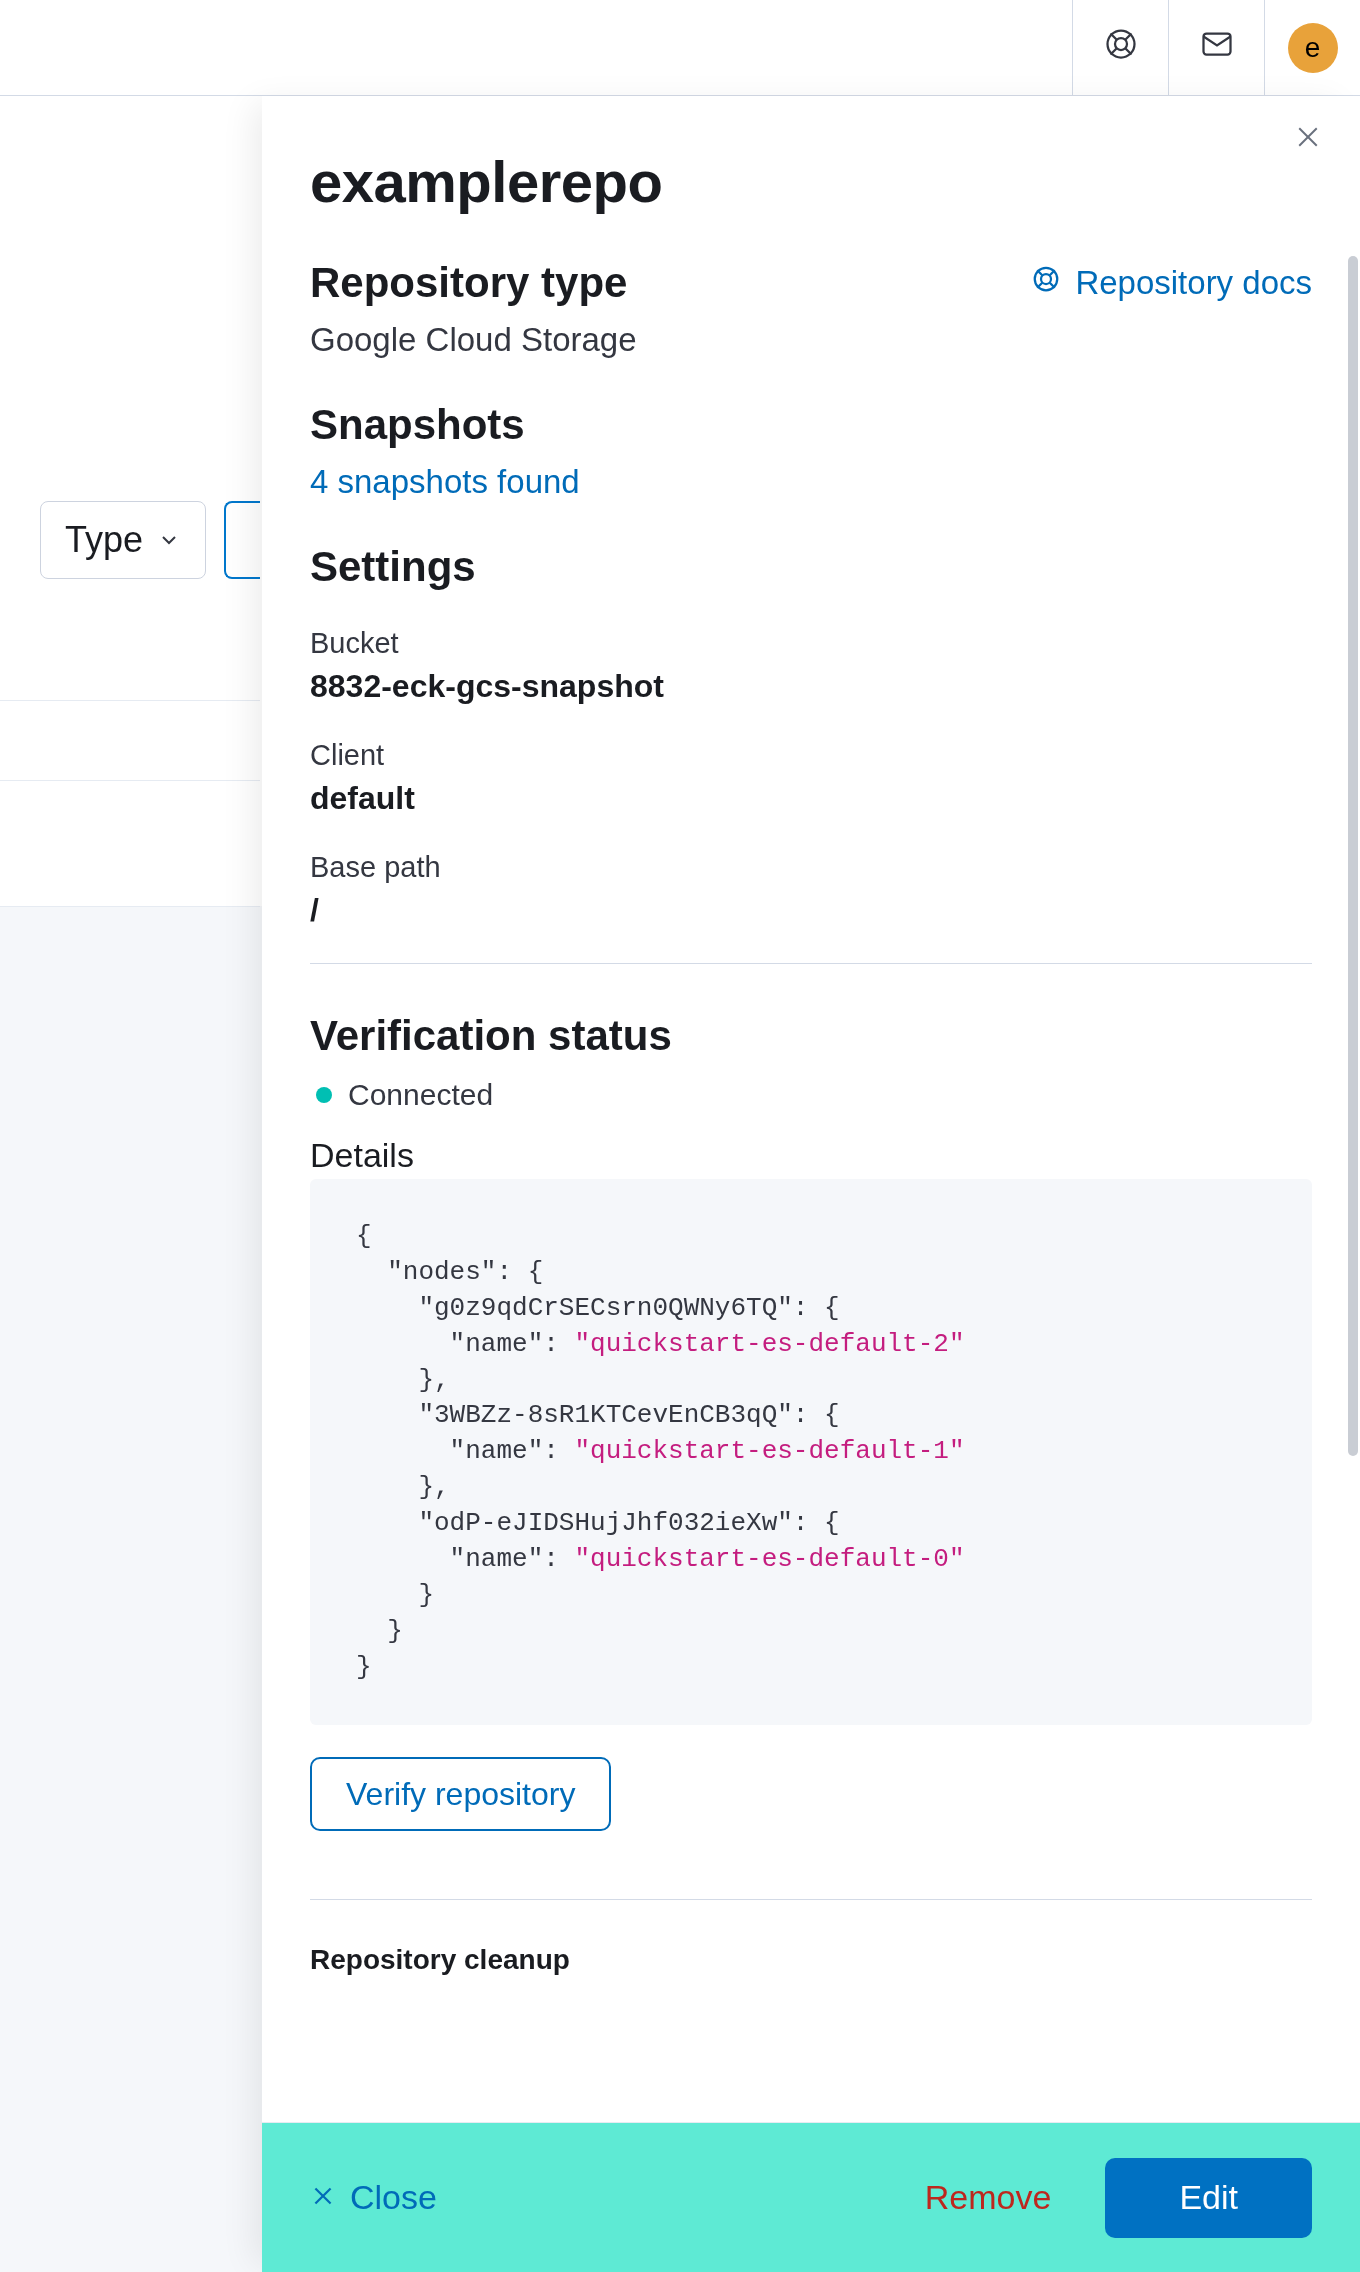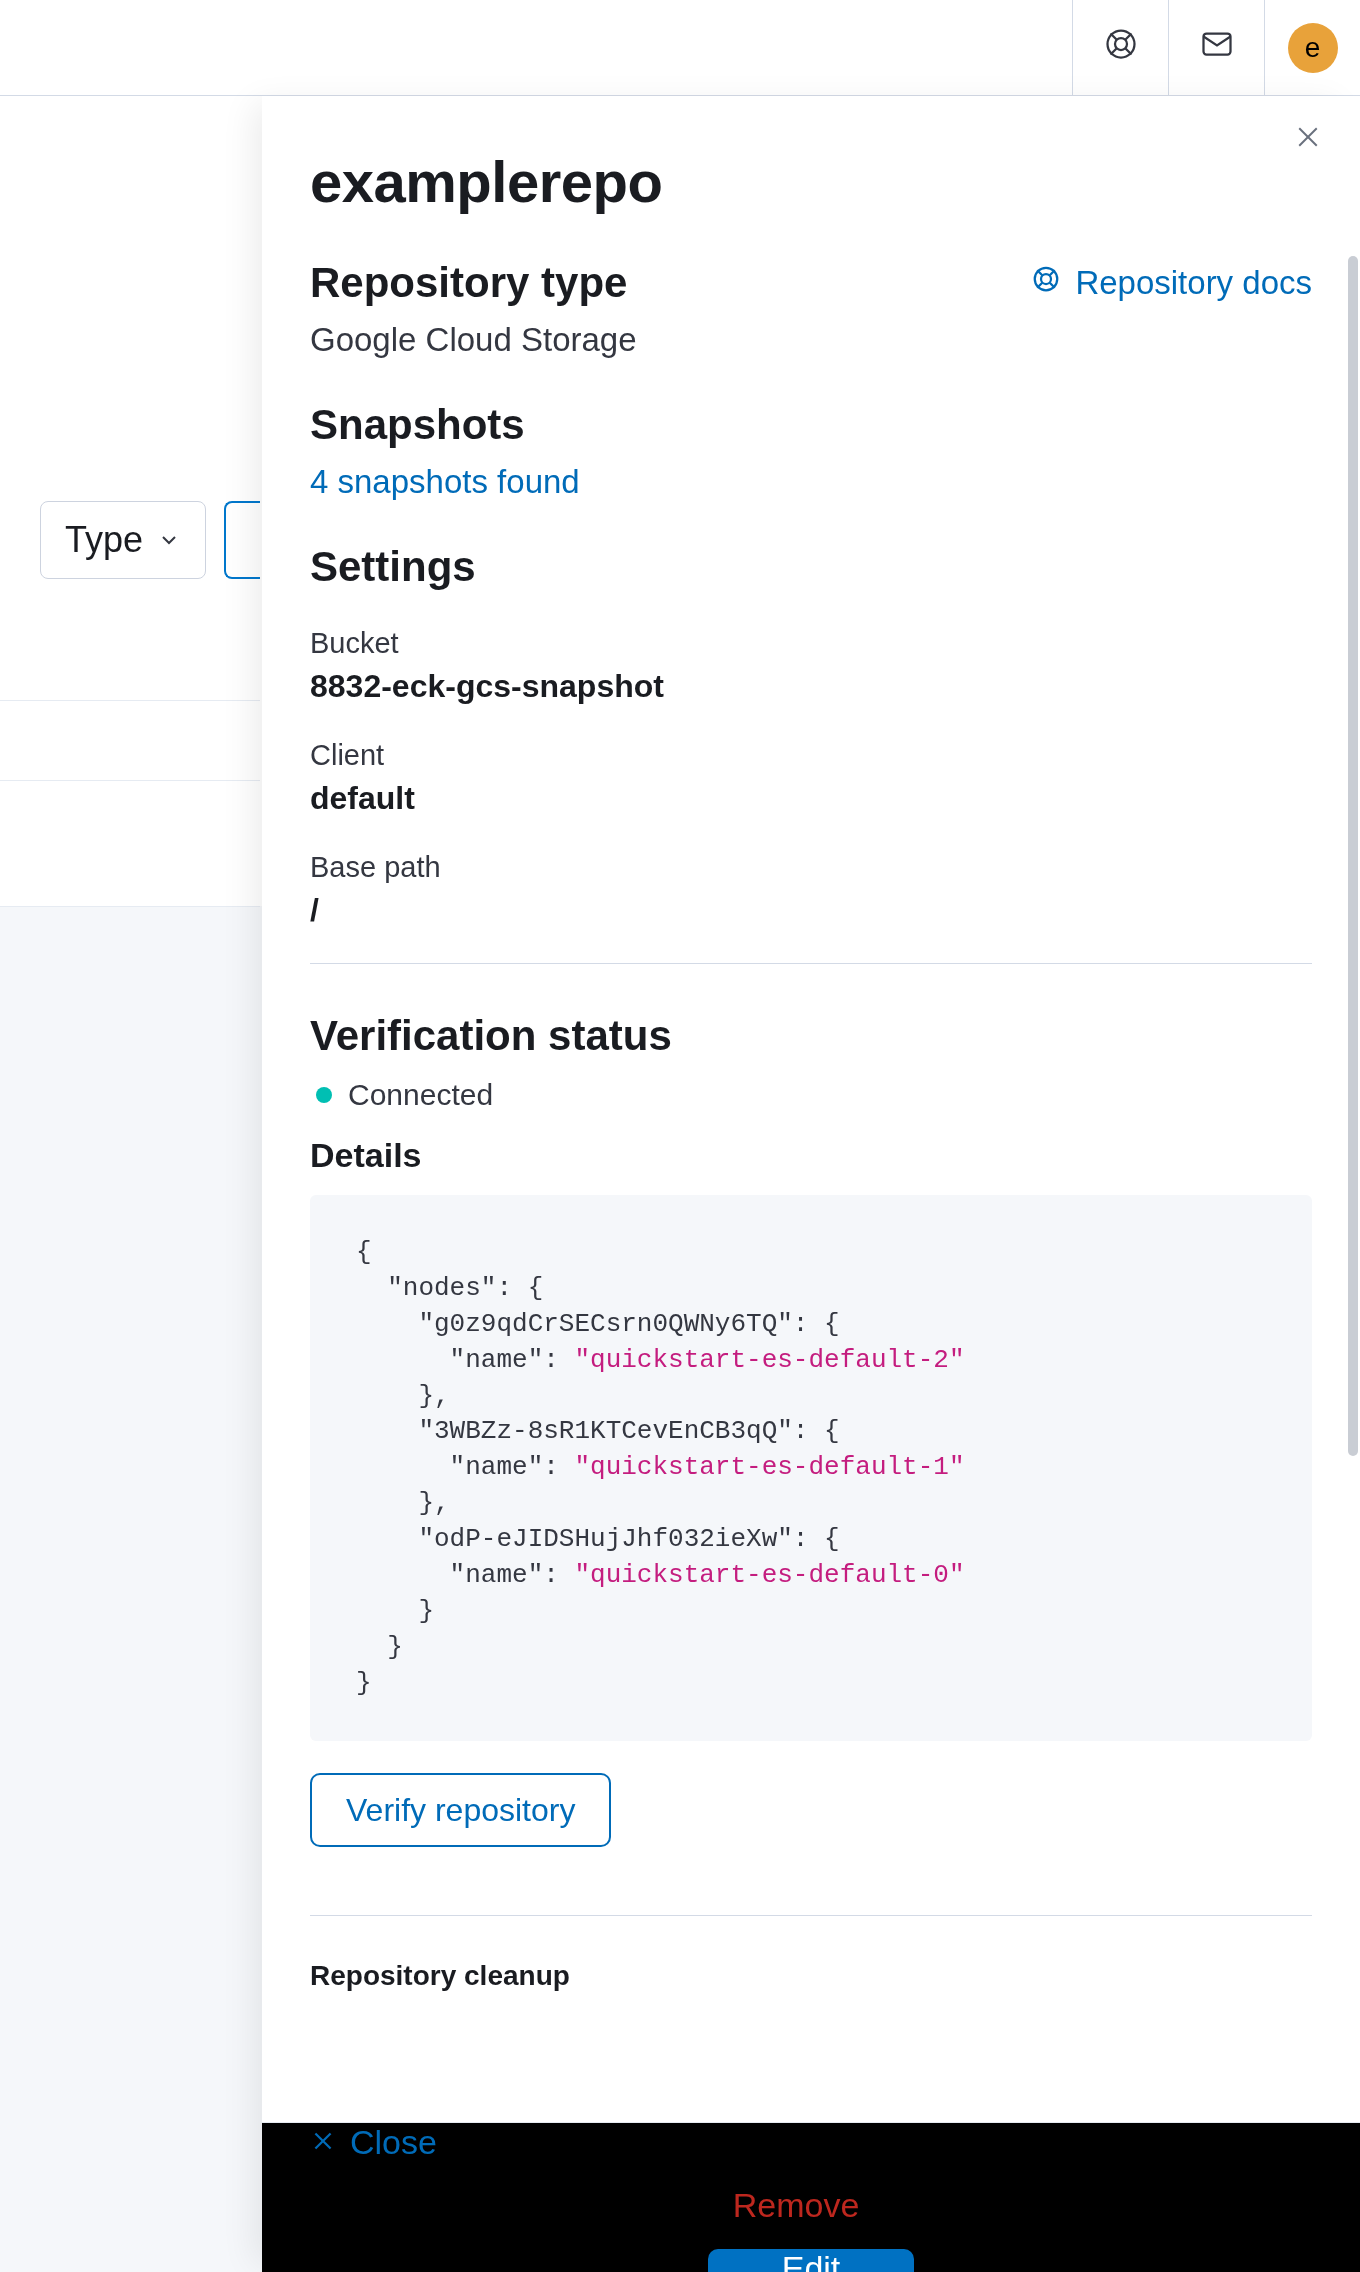--- a/index.html
+++ b/index.html
@@ -153,21 +153,21 @@
 
   .field-label { font-size: 29px; color:#343741; margin-bottom: 8px; margin-top: 6px;}
   .field-value { font-size: 32px; font-weight: 700; margin-bottom: 34px;}
 
   hr.rule { border:none; border-top:1px solid #d3dae6; margin: 24px 0 48px 0;}
 
   .status-row { display:flex; align-items:center; gap:16px; margin: 18px 0 24px 0;}
   .dot { width:16px; height:16px; border-radius:50%; background:#00bfb3; flex:none; margin-left:6px;}
   .status-text { font-size:30px; color:#343741;}
 
-  h3.details { font-size: 34px; font-weight:700; margin-bottom: 20px;}
+  h3.details { font-size: 34px; font-weight:400; margin-bottom: 4px;}
 
   .codeblock {
     background:#f5f7fa;
     border-radius: 6px;
     padding: 40px 46px;
     font-family: "SFMono-Regular", Consolas, "Liberation Mono", Menlo, monospace;
     font-size: 26px;
     line-height: 1.38;
     white-space: pre;
     color:#343741;
@@ -198,26 +198,25 @@
      height: 36px; 
      overflow:hidden;
   }
 
   
   .flyout-footer {
     position:absolute;
     left:0; right:0; bottom:0;
     height: 150px;
     border-top: 1px solid #e6ebf2;
-    background:#000000;
+    background:#5eead4;
     display:flex;
     align-items:center;
     padding: 0 48px;
     gap: 24px;
-    flex-direction: column;
   }
   .footer-close {
     display:flex; align-items:center; gap:14px;
     color:#006bb8; font-size:34px; cursor:pointer;
     margin-right:auto;
   }
   .footer-close svg{width:26px;height:26px;stroke:#006bb8;stroke-width:2;fill:none;}
   .footer-remove { color:#bd271e; font-size:34px; cursor:pointer; margin-right: 30px;}
   .footer-edit {
     background:#0071c2; color:#fff;

